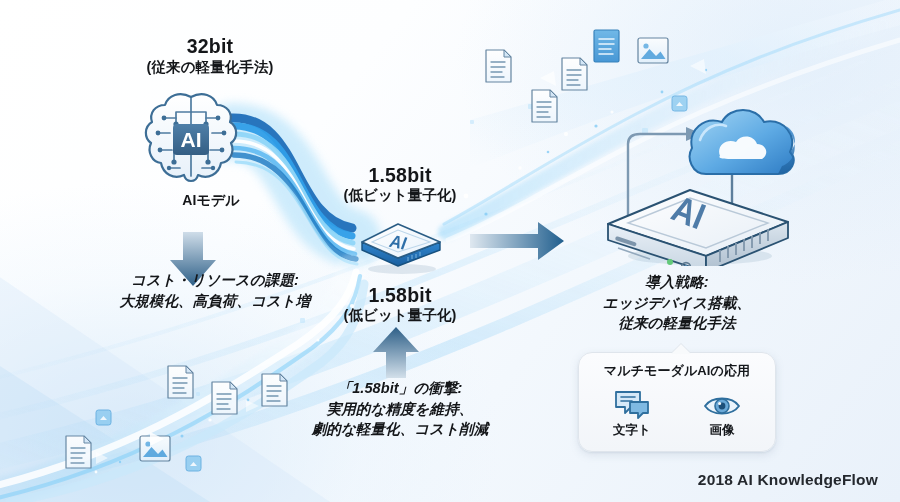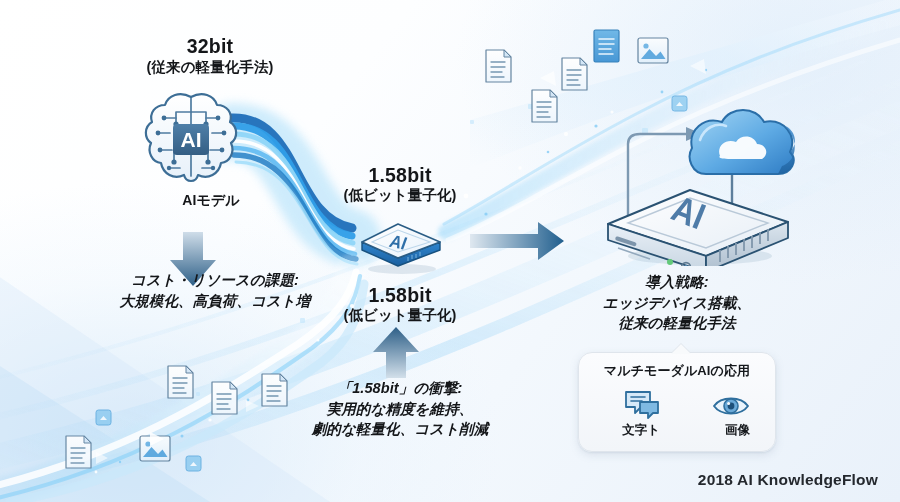--- a/index.html
+++ b/index.html
@@ -105,21 +105,21 @@
   #modality-card .card-row {
     display: flex;
     justify-content: space-around;
     align-items: flex-end;
     margin-top: 7px;
     padding: 0 8px;
   }
   #modality-card .card-item {
     display: flex;
     flex-direction: column;
-    align-items: flex-end;
+    align-items: center;
     width: 56px;
   }
   #modality-card .card-icon {
     height: 32px;
     display: flex;
     align-items: flex-end;
     justify-content: center;
   }
   #modality-card .card-label {
     margin-top: 3px;

